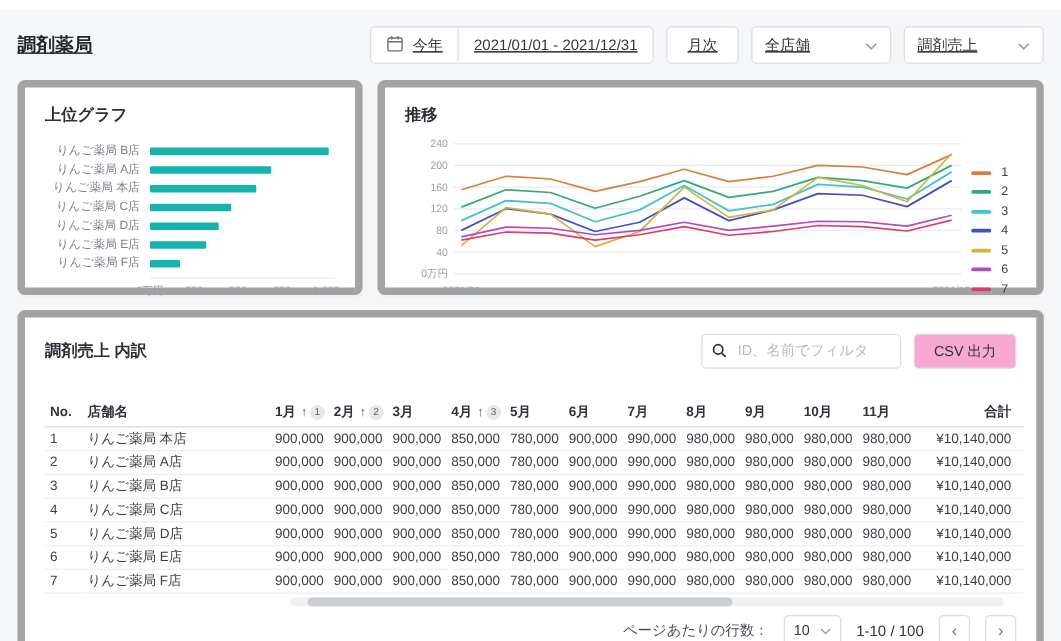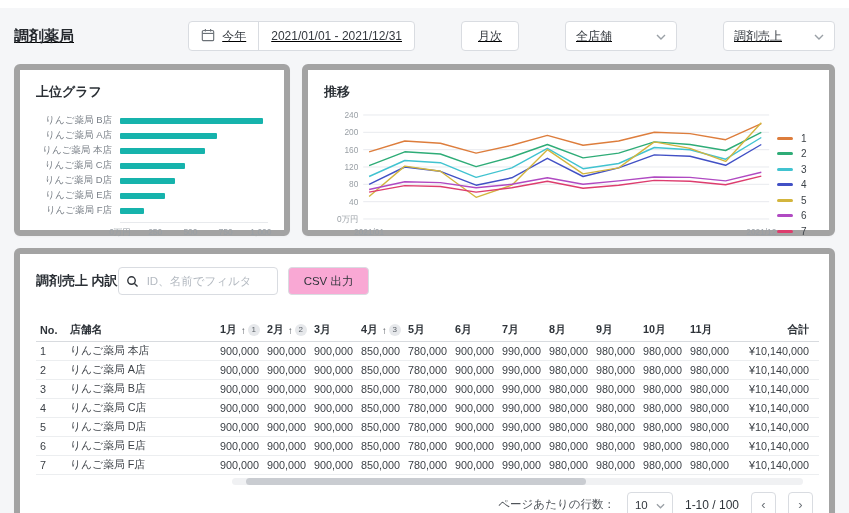--- a/index.html
+++ b/index.html
@@ -3,21 +3,21 @@
 <meta charset="utf-8">
 <style>
   * { margin:0; padding:0; box-sizing:border-box; }
   html,body { width:849px; background:#ffffff; font-family:"Liberation Sans","DejaVu Sans",sans-serif; }
   .page { background:#f5f6f8; margin:8px 0; padding:12px 14px 10px; min-height:497px; }
 
   
   .page-header { display:flex; justify-content:space-between; align-items:center; height:32px;text-decoration:underline; }
   .page-title { font-size:15px; font-weight:700; color:#24282d; }
   .controls { display:flex; gap:10px; align-items:center; }
-  .ctl { background:#fff; border:1px solid #d9dce1; border-radius:4px; height:30px; display:flex; align-items:center; font-size:12px; color:#33383e;margin-left:36px; }
+  .ctl { background:#fff; border:1px solid #d9dce1; border-radius:4px; height:30px; display:flex; align-items:center; font-size:12px; color:#33383e; }
   .date-group .seg { display:flex; align-items:center; gap:7px; padding:0 12px; height:100%; cursor:pointer; }
   .date-group .divider { width:1px; height:100%; background:#d9dce1; }
   .btn { padding:0 16px; cursor:pointer; font-weight:400; }
   .select { padding:0 10px; width:112px; justify-content:space-between; cursor:pointer; }
   .chev { color:#9aa0a6; }
 
   
   .charts-row { display:flex; gap:12px; margin-top:12px; }
   .card { background:#fff; border:6px solid #a3a3a3; border-radius:6px; box-shadow:0 1px 2px rgba(0,0,0,.03); }
   .card-title { font-size:13px; font-weight:700; color:#2b3036; }
@@ -36,21 +36,21 @@
   .trend-card { flex:1; height:172px; padding:13px 14px 6px 16px; }
   .trend-body { display:flex; margin-top:4px; }
   .trend-svg-wrap { flex:1; }
   .trend-legend { width:38px; padding-top:28px; display:flex; flex-direction:column; gap:5.5px; }
   .legend-item { display:flex; align-items:center; gap:8px; height:10px; cursor:pointer; }
   .legend-dash { width:16px; height:3px; border-radius:2px; }
   .legend-label { font-size:10px; color:#3c4248; }
 
   
   .table-card { margin-top:12px; padding:12px 16px 6px; }
-  .table-head { display:flex; align-items:center; height:30px; }
+  .table-head { display:flex; justify-content:space-between; align-items:center; height:30px; }
   .search-box { position:relative; width:160px; }
   .search-box input { width:160px; height:28px; border:1px solid #d9dce1; border-radius:4px; padding:0 8px 0 28px; font-size:11.5px; color:#33383e; outline:none; font-family:inherit; }
   .search-box input::placeholder { color:#b4bac1; }
   .search-icon { position:absolute; left:8px; top:7px; }
   .head-right { display:flex; gap:10px; align-items:center; }
   .csv-btn { background:#f9a8d4; border:1px solid #d9dce1; border-radius:4px; height:28px; padding:0 15px; font-size:11.5px; color:#2f343a; display:flex; align-items:center; cursor:pointer; }
 
   table { width:100%; table-layout:fixed; border-collapse:collapse; margin-top:24px; }
   th { text-align:left; font-size:10.8px; font-weight:700; color:#2f343a; height:21px; padding:0 4px; border-bottom:1px solid #d8dbdf; white-space:nowrap; overflow:hidden; }
   td { font-size:10.8px; color:#3a3f45; height:19px; padding:0 4px; border-bottom:1px solid #eceef0; white-space:nowrap; overflow:hidden; }

